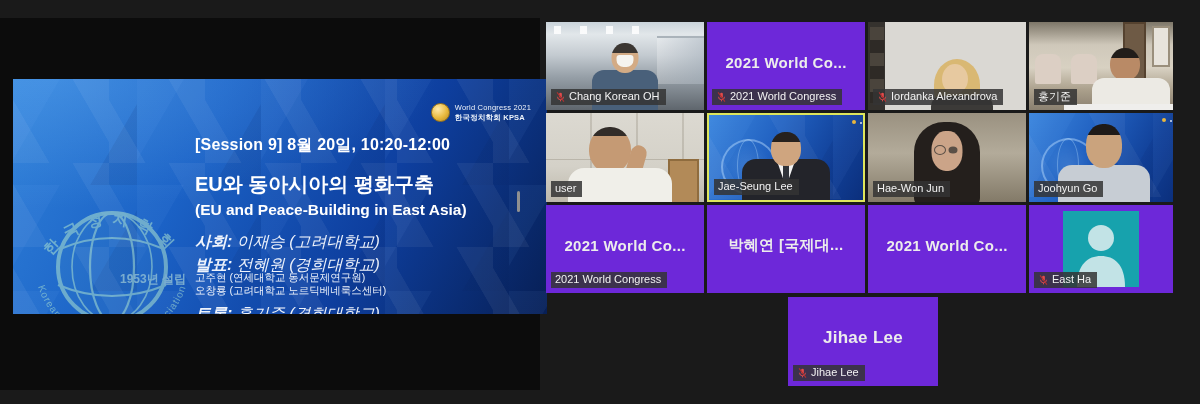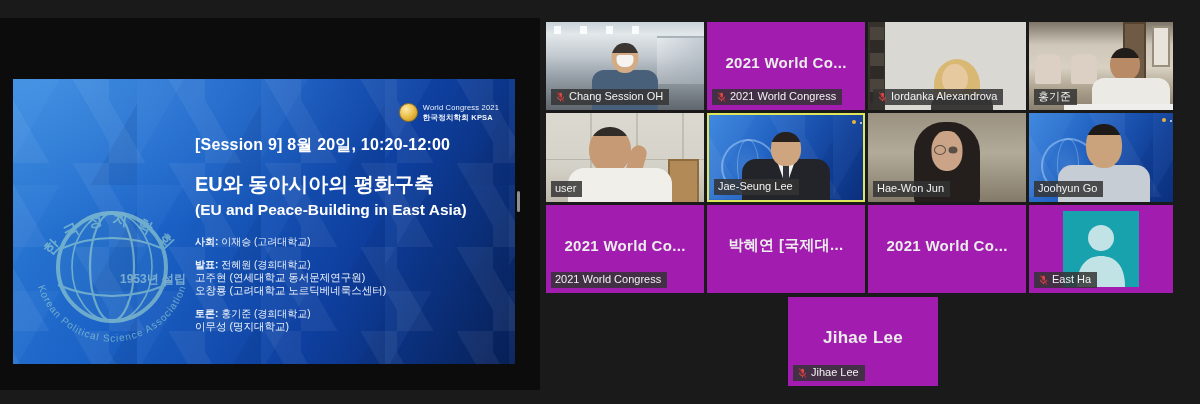--- a/index.html
+++ b/index.html
@@ -1,50 +1,50 @@
 <!DOCTYPE html>
 <html><head>
 <meta charset="utf-8">
 <style>
   html,body{margin:0;padding:0;background:#101010;}
   #app{position:relative;width:1200px;height:404px;background:#1a1a1a;overflow:hidden;
        font-family:"Liberation Sans","DejaVu Sans",sans-serif;}
 
   
   .share-region{position:absolute;left:0;top:18px;width:540px;height:372px;background:#0c0c0c;}
-  .slide{position:absolute;left:13px;top:61px;width:502px;height:285px;overflow:hidden;
+  .slide{position:absolute;left:13px;top:61px;width:502px;height:235px;overflow:hidden;
          background:
            radial-gradient(130% 100% at 8% 0%, rgba(120,190,255,.28), transparent 55%),
-           linear-gradient(118deg,#2f80d8 0%,#1b62c6 34%,#0e3f9f 66%,#071f55 100%);}
+           linear-gradient(118deg,#2f80d8 0%,#1b62c6 34%,#0e3f9f 66%,#071f55 100%); padding-left: 32px;}
   .tri{position:absolute;inset:0;pointer-events:none;background-image:
       linear-gradient(60deg, rgba(255,255,255,.055) 25%, transparent 25.5% 74.5%, rgba(255,255,255,.055) 75%),
       linear-gradient(120deg, rgba(140,190,255,.06) 25%, transparent 25.5% 74.5%, rgba(6,30,90,.10) 75%);
       background-size:96px 84px,124px 106px;}
   .badge{position:absolute;top:24px;right:16px;display:flex;align-items:center;gap:5px;}
   .medal{width:17px;height:17px;border-radius:50%;
          background:radial-gradient(circle at 35% 30%,#ffe9a8,#e8b93e 55%,#b5871f 100%);
          border:1px solid #9c741a;}
   .badge-text{color:#eef3fa;font-size:7.5px;line-height:9.5px;letter-spacing:.2px;}
   .badge-text .b2{font-weight:700;}
   .slide-content{position:absolute;left:182px;top:56px;right:8px;color:#fff;}
   .session{font-size:16px;font-weight:700;margin-bottom:15px;letter-spacing:.2px;}
   .title-ko{font-size:20px;font-weight:700;margin-bottom:3px;}
   .title-en{font-size:15.5px;font-weight:700;margin-bottom:16px;}
-  .meta-row{font-size:10px;line-height:13px;color:#eef3fb;}
+  .meta-row{font-size:16px;line-height:13px;color:#eef3fb;font-style:italic;}
   .meta-label{font-weight:700;}
   .meta-sub{font-size:10.5px;line-height:13px;color:#eef3fb;}
   .gap8{height:10px;}
   
   .seal{position:absolute;left:14px;top:100px;width:170px;height:176px;opacity:.58;}
 
   
   .handle{position:absolute;left:517px;top:191px;width:3px;height:21px;background:#909090;border-radius:2px;}
 
   
-  .tile{position:absolute;background:#a21caf;overflow:hidden;box-sizing:border-box;}
+  .tile{position:absolute;background:#6d28d9;overflow:hidden;box-sizing:border-box;}
   .r1{top:22px;height:88px}.r2{top:113px;height:89px}.r3{top:205px;height:88px}.r4{top:297px;height:89px}
   .c1{left:546px;width:158px}.c2{left:707px;width:158px}.c3{left:868px;width:158px}.c4{left:1029px;width:144px}
   .cc{left:788px;width:150px}
   .tile.active{border:2px solid #dee65c;}
   .video{position:absolute;inset:0;}
   .video div{position:absolute;}
   .nametag{position:absolute;left:5px;bottom:5px;display:inline-flex;align-items:center;gap:3px;
            background:rgba(52,52,52,.85);color:#f2f2f2;font-size:11px;line-height:13px;
            padding:1px 6px 2px 4px;max-width:calc(100% - 14px);white-space:nowrap;overflow:hidden;}
   .nametag .mic{display:inline-flex;width:11px;height:12px;flex:none;}
@@ -201,21 +201,21 @@
       </div>
       <div class="nametag">
         <span class="mic">
           <svg viewBox="0 0 24 24">
               <rect x="9" y="2.5" width="6" height="11" rx="3" fill="#e14b4b"></rect>
               <path d="M5.5 11.5a6.5 6.5 0 0 0 13 0" fill="none" stroke="#e14b4b" stroke-width="2"></path>
               <line x1="12" y1="18" x2="12" y2="21.5" stroke="#e14b4b" stroke-width="2"></line>
               <line x1="4.5" y1="2" x2="19.5" y2="22" stroke="#b03030" stroke-width="2.4"></line>
             </svg>
         </span>
-        <span class="nm">Chang Session OH</span>
+        <span class="nm">Chang Korean OH</span>
       </div>
     </div>
 
     <div class="tile r1 c2">
       <div class="bigname">2021 World Co...</div>
       <div class="nametag">
         <span class="mic">
           <svg viewBox="0 0 24 24">
               <rect x="9" y="2.5" width="6" height="11" rx="3" fill="#e14b4b"></rect>
               <path d="M5.5 11.5a6.5 6.5 0 0 0 13 0" fill="none" stroke="#e14b4b" stroke-width="2"></path>

